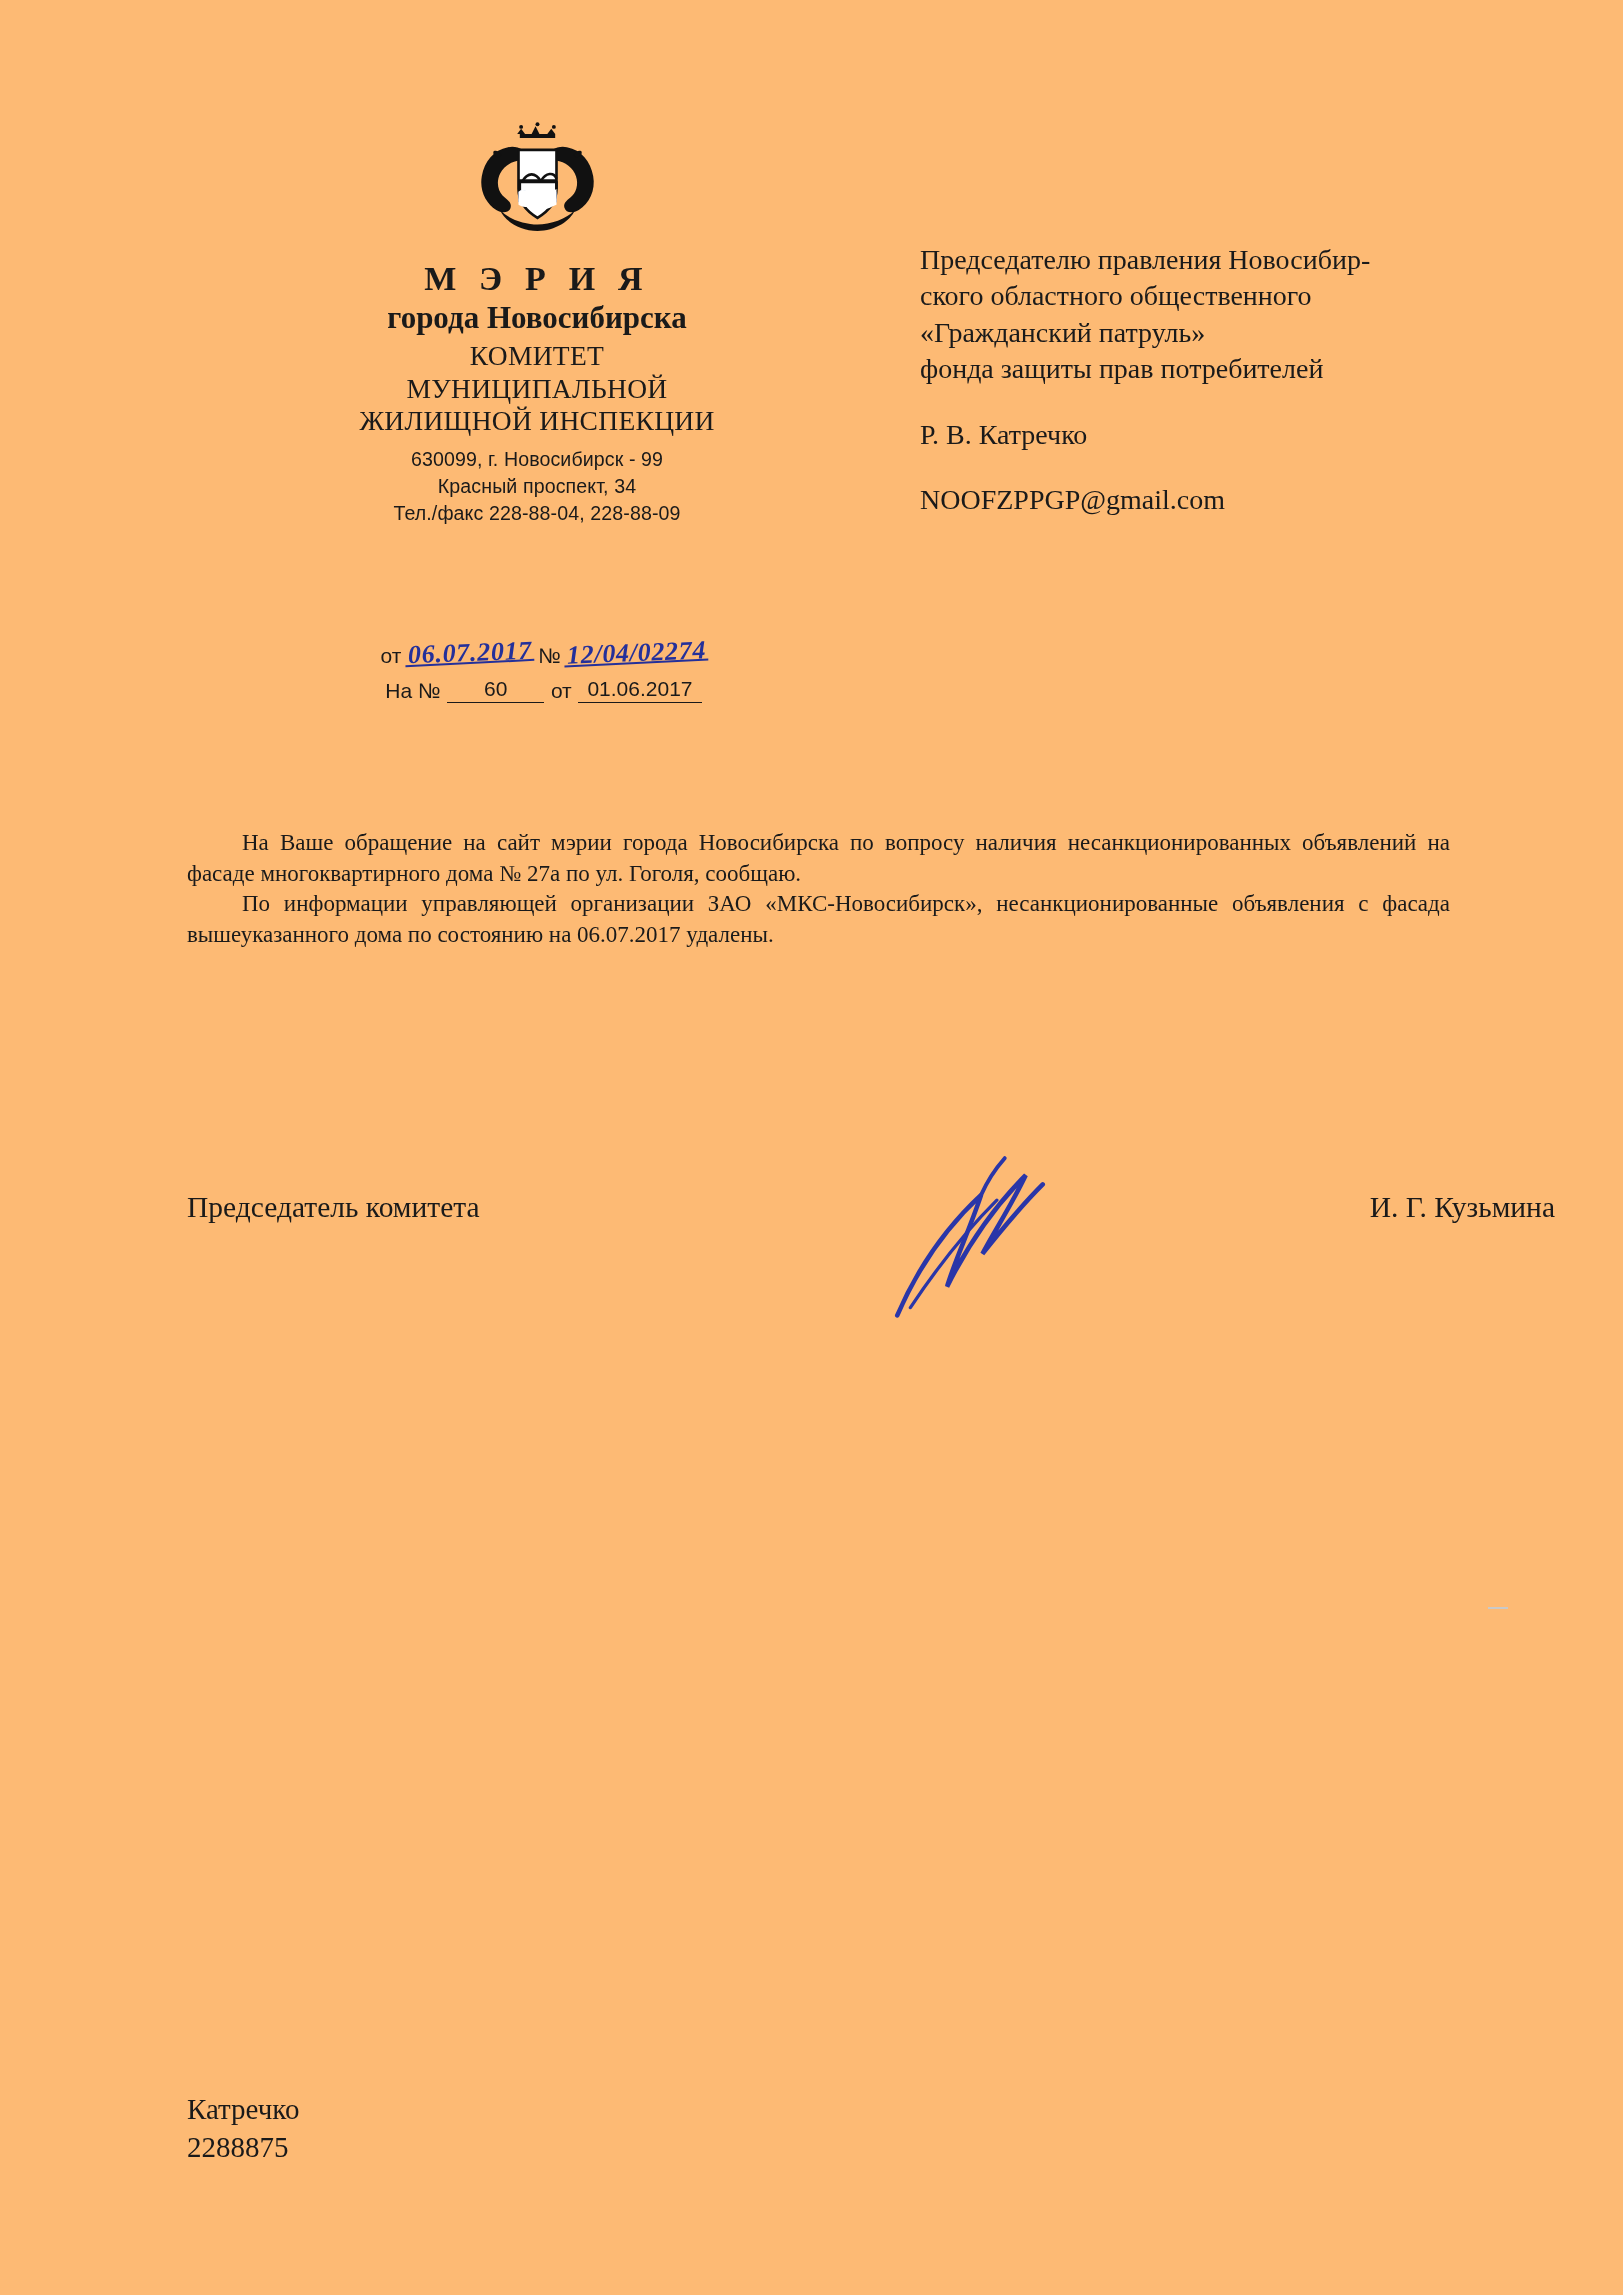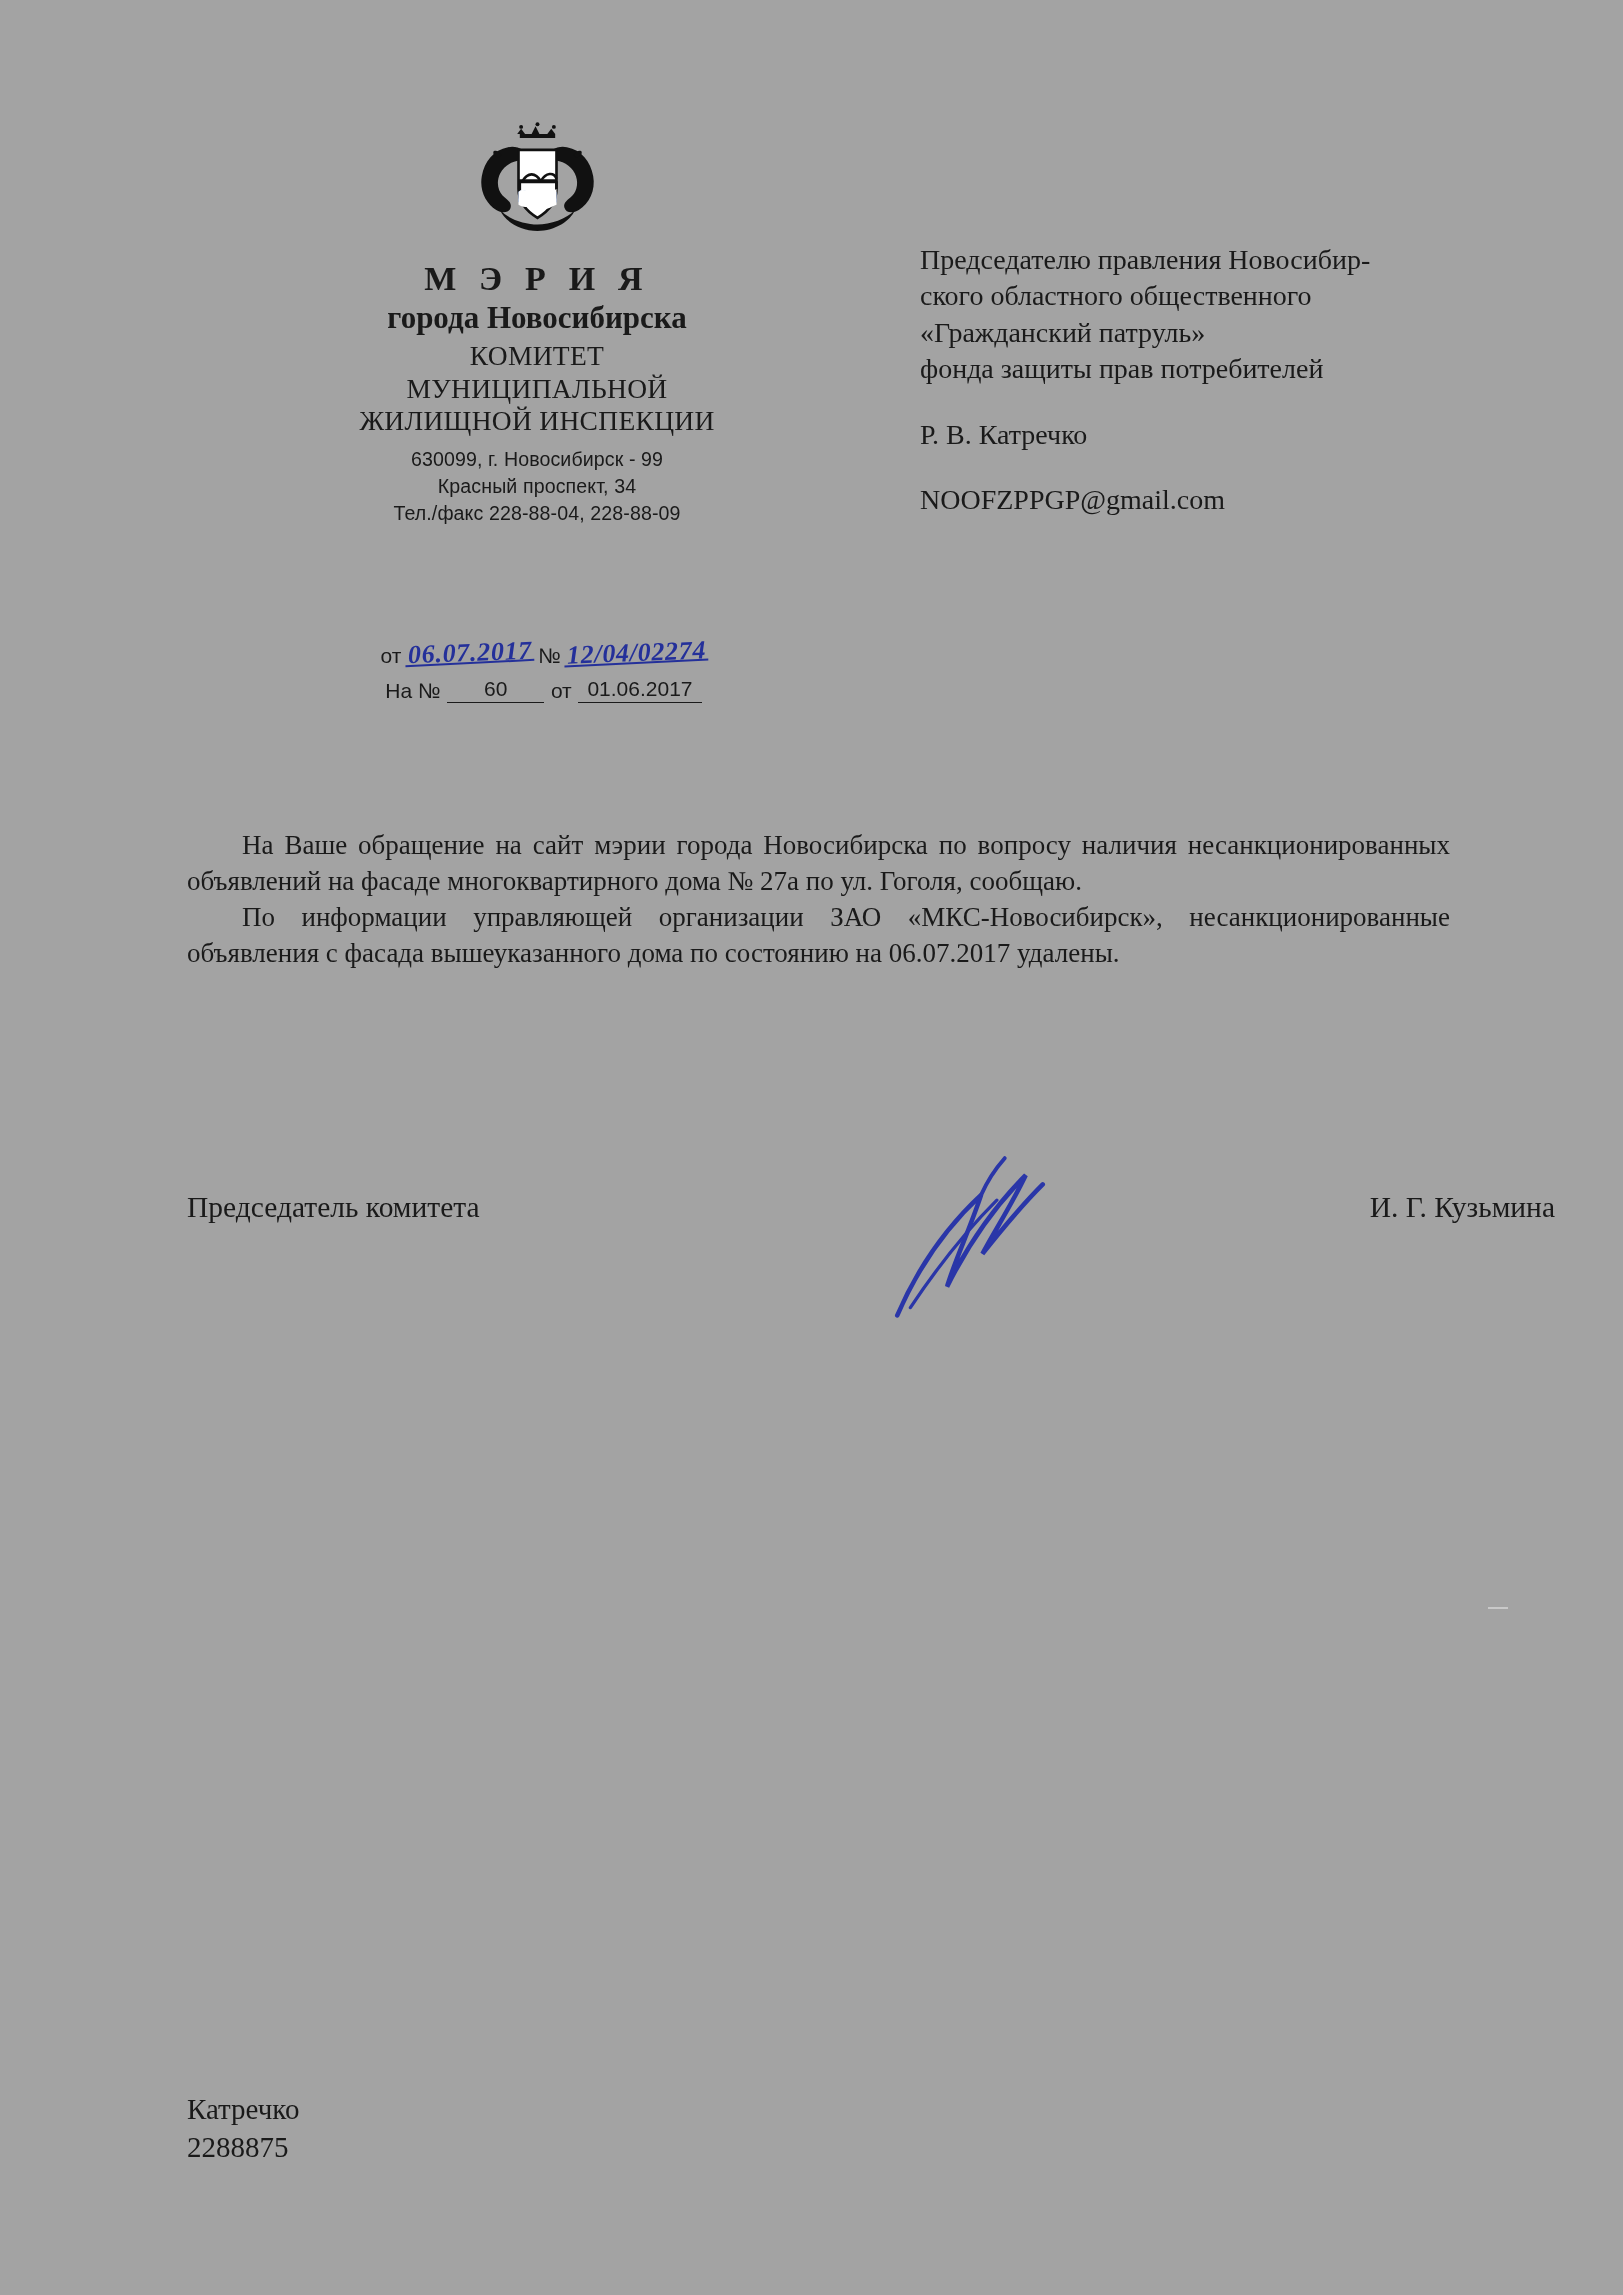--- a/index.html
+++ b/index.html
@@ -12,21 +12,21 @@
     height: 2295px;
     position: relative;
     font-family: "Liberation Serif", serif;
     color: #1a1a1a;
     overflow: hidden;
   }
 
   .page {
     position: absolute;
     inset: 0;
-    background: #a3a3a3;
+    background: #fdba74;
   }
 
   
   .letterhead {
     position: absolute;
     left: 249px;
     top: 121px;
     width: 576px;
     text-align: center;
   }
@@ -135,21 +135,21 @@
     font-size: 28px;
   }
 
   
   .body-text {
     position: absolute;
     left: 187px;
     top: 828px;
     width: 1263px;
     font-family: "Liberation Serif", serif;
-    font-size: 27px;
+    font-size: 23px;
     line-height: 1.33;
     text-align: justify;
   }
   .body-text p {
     margin: 0;
     text-indent: 55px;
   }
 
   
   .sig-row {

